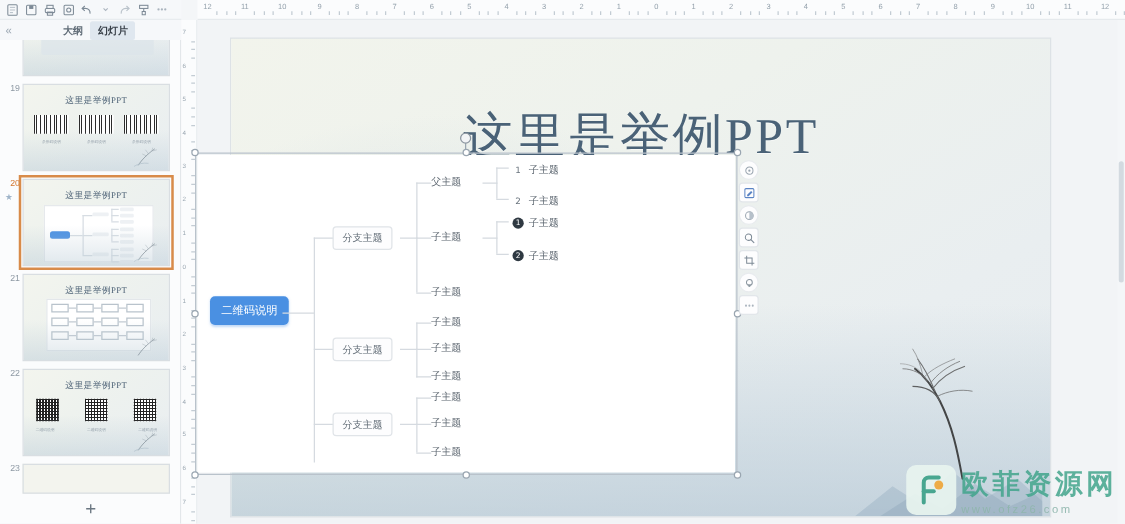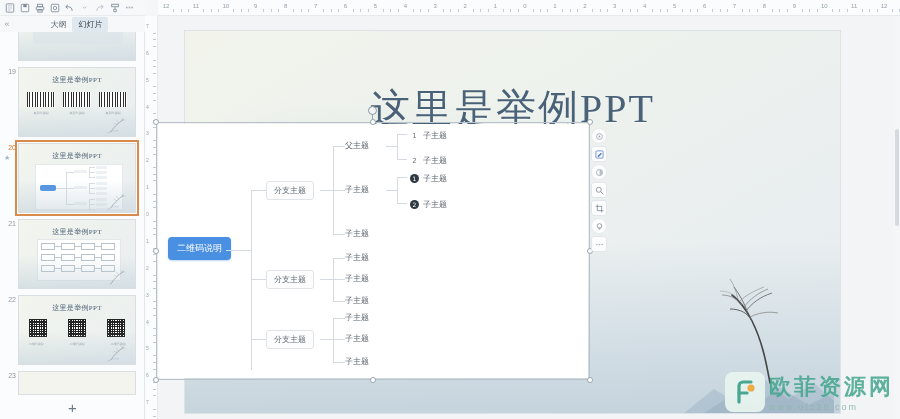--- a/index.html
+++ b/index.html
@@ -28,21 +28,21 @@
   
   .tabbar {
     position: absolute; left: 0; top: 16px; width: 145px; height: 16px;
     background: #f6f8fa; display: flex; align-items: center;
     font-size: 8px; color: #5b6670;
   }
   .collapse-arrow {
     width: 14px; text-align: center; color: #9aa6b1; font-size: 9px;
   }
   .tab {
-    padding: 2px 6px; border-radius: 2px; color: #5f6b76; font-size: 8px;
+    padding: 2px 6px; border-radius: 2px; color: #5f6b76; font-size: 8px; font-weight: bold;
   }
   .tab.active { background: #dfe7ef; color: #39414a; }
 
   
   .thumb-pane {
     position: absolute; left: 0; top: 32px; width: 145px; bottom: 0;
     background: #fbfcfd; overflow: hidden;
     border-right: 1px solid #e3e7ea;
   }
   .thumb-row {

